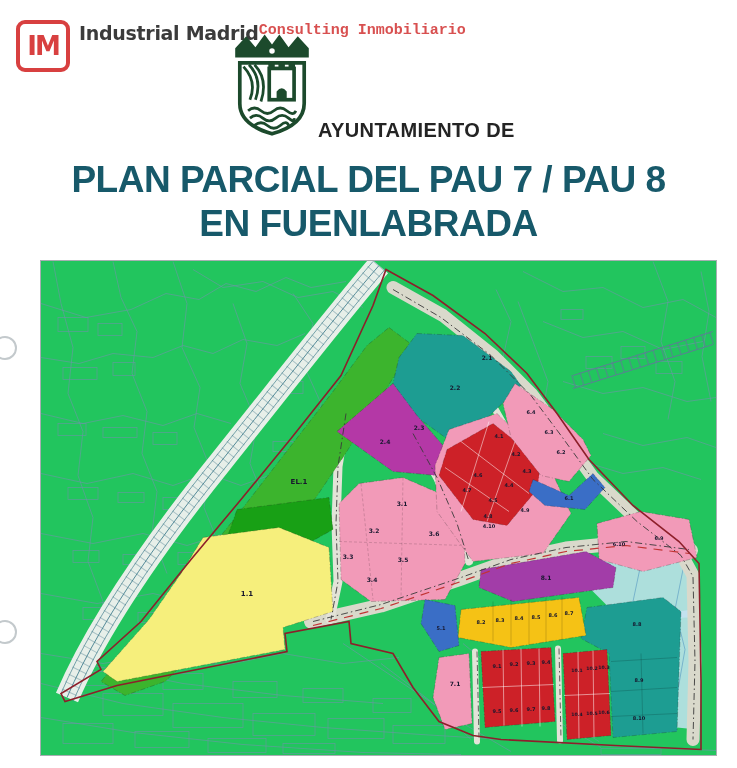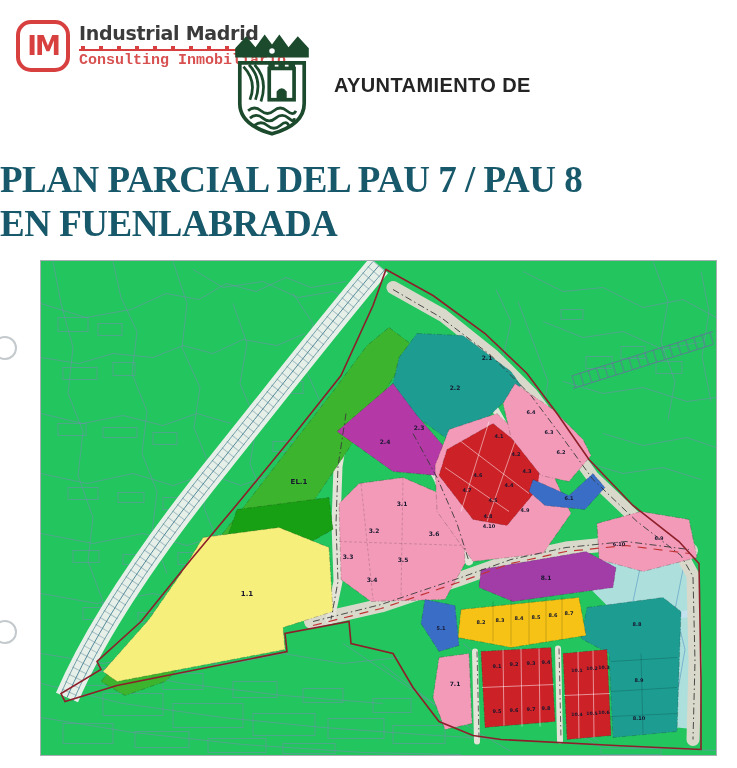--- a/index.html
+++ b/index.html
@@ -1,30 +1,30 @@
 <!DOCTYPE html>
 <html><head>
 <meta charset="utf-8">
 <style>
   html,body{margin:0;padding:0}
   body{width:737px;height:768px;background:#ffffff;font-family:"Liberation Sans",sans-serif;position:relative;overflow:hidden}
   .logo{position:absolute;left:16px;top:20px;display:flex;gap:9px;align-items:flex-start}
-  .im-box{width:46px;height:44px;border:4px solid #d84040;border-radius:15px;display:flex;align-items:center;justify-content:center;
+  .im-box{width:46px;height:44px;border:4px solid #d84040;border-radius:9px;display:flex;align-items:center;justify-content:center;
           font-weight:900;font-size:26px;color:#d84040;letter-spacing:-2px;font-family:"DejaVu Sans",sans-serif}
-  .logo-text{display:flex;flex-direction:column;padding-top:2px}
+  .logo-text{display:flex;padding-top:2px}
   .logo-name{font-size:19px;font-weight:800;color:#3b3b3b;font-family:"DejaVu Sans",sans-serif;letter-spacing:-0.3px}
   .logo-rule{height:3px;position:relative;margin:2px 0 3px}
   .logo-rule::before{content:"";position:absolute;left:2px;right:10px;top:0;height:3px;
           background:repeating-linear-gradient(90deg,#d84040 0 4px,rgba(0,0,0,0) 4px 18px)}
   .logo-rule::after{content:"";position:absolute;left:0;right:0;top:3px;height:2px;background:#d84040}
   .logo-sub{font-size:15px;font-weight:700;color:#d85050;font-family:Liberation Mono, monospace}
-  .ayto{position:absolute;left:226px;top:28px;display:flex;align-items:center;gap:16px}
+  .ayto{position:absolute;left:226px;top:28px;display:flex;align-items:flex-end;}
   .ayto-text{font-size:20px;font-weight:700;color:#242424;letter-spacing:.4px;line-height:1.2}
-  .title{position:absolute;left:0;right:0;top:158px;color:#17596a;font-weight:900;
-         font-size:37px;line-height:1.18;letter-spacing:-0.5px;font-family:Liberation Serif, serif}
+  .title{position:absolute;left:0;right:0;top:158px;text-align:center;color:#17596a;font-weight:900;
+         font-size:37px;line-height:1.18;letter-spacing:-0.5px;font-family:Liberation Sans, sans-serif}
   .map-wrap{position:absolute;left:40px;top:260px;width:675px;height:494px;border:1px solid #a8aeb2;background:#22c55e}
   .map-wrap svg{position:absolute;left:0;top:0;width:100%;height:100%}
   .punch{position:absolute;width:20px;height:20px;border:2px solid #c3c9cc;border-radius:50%;left:-7px;background:#fff}
   #map-svg text{font-family:"DejaVu Sans",sans-serif;font-weight:700;fill:#17172e}
 </style>
 </head>
 <body>
 
 <div class="logo">
   <div class="im-box">

